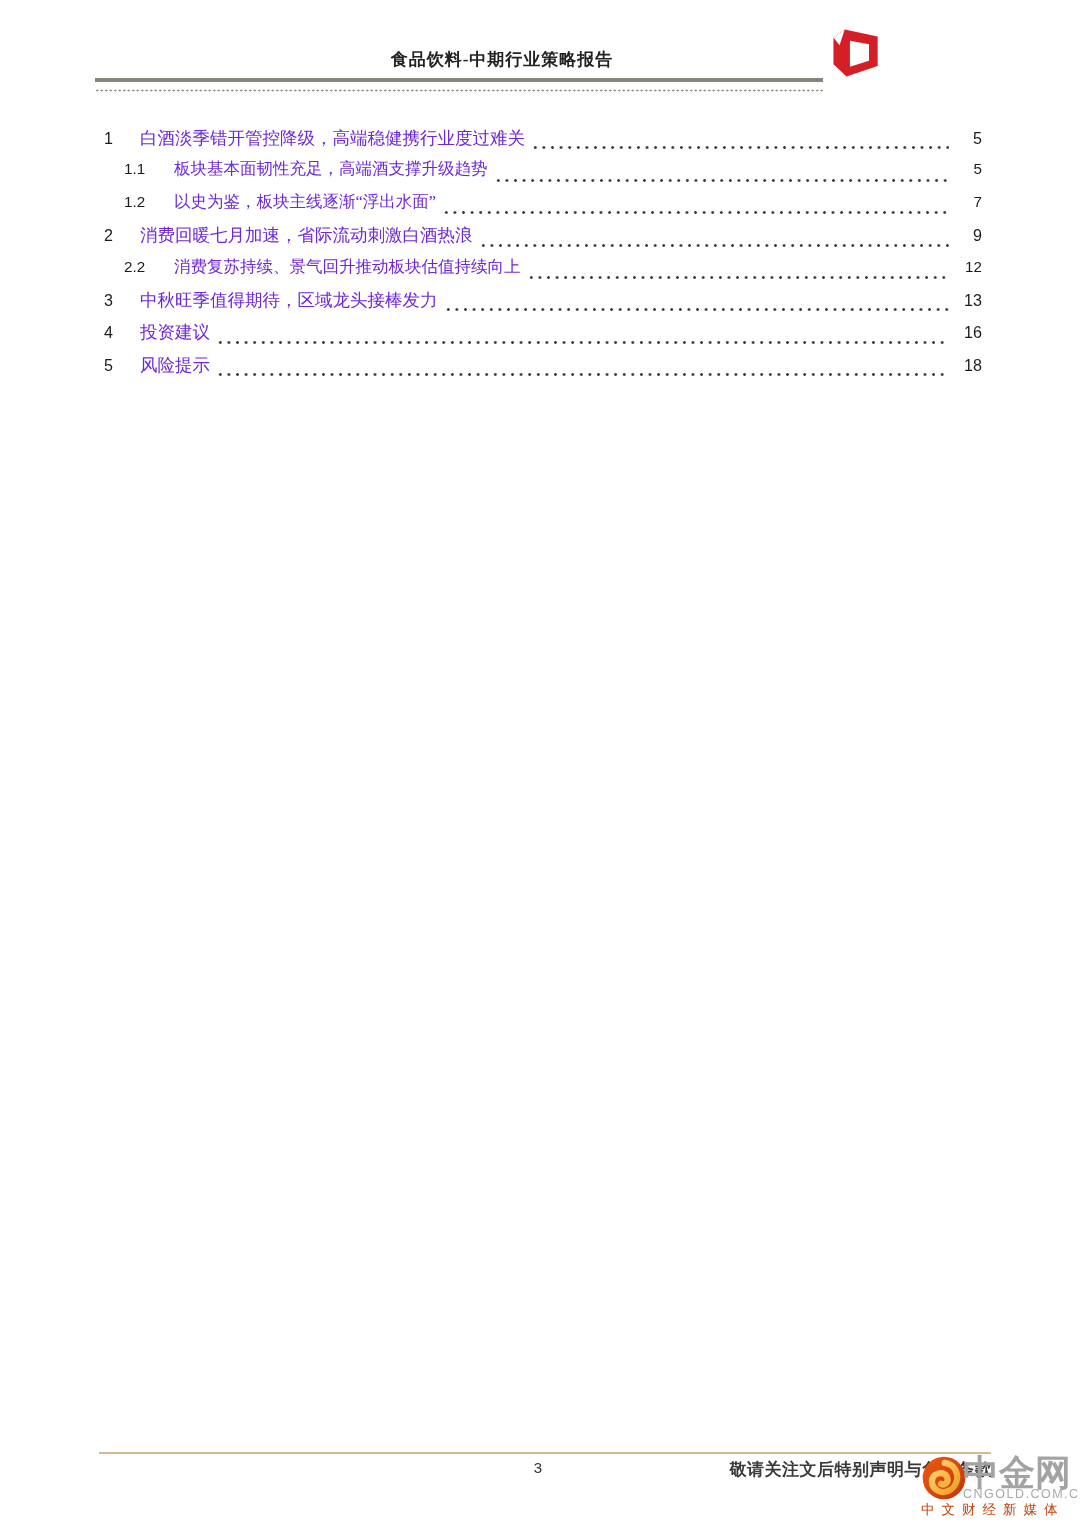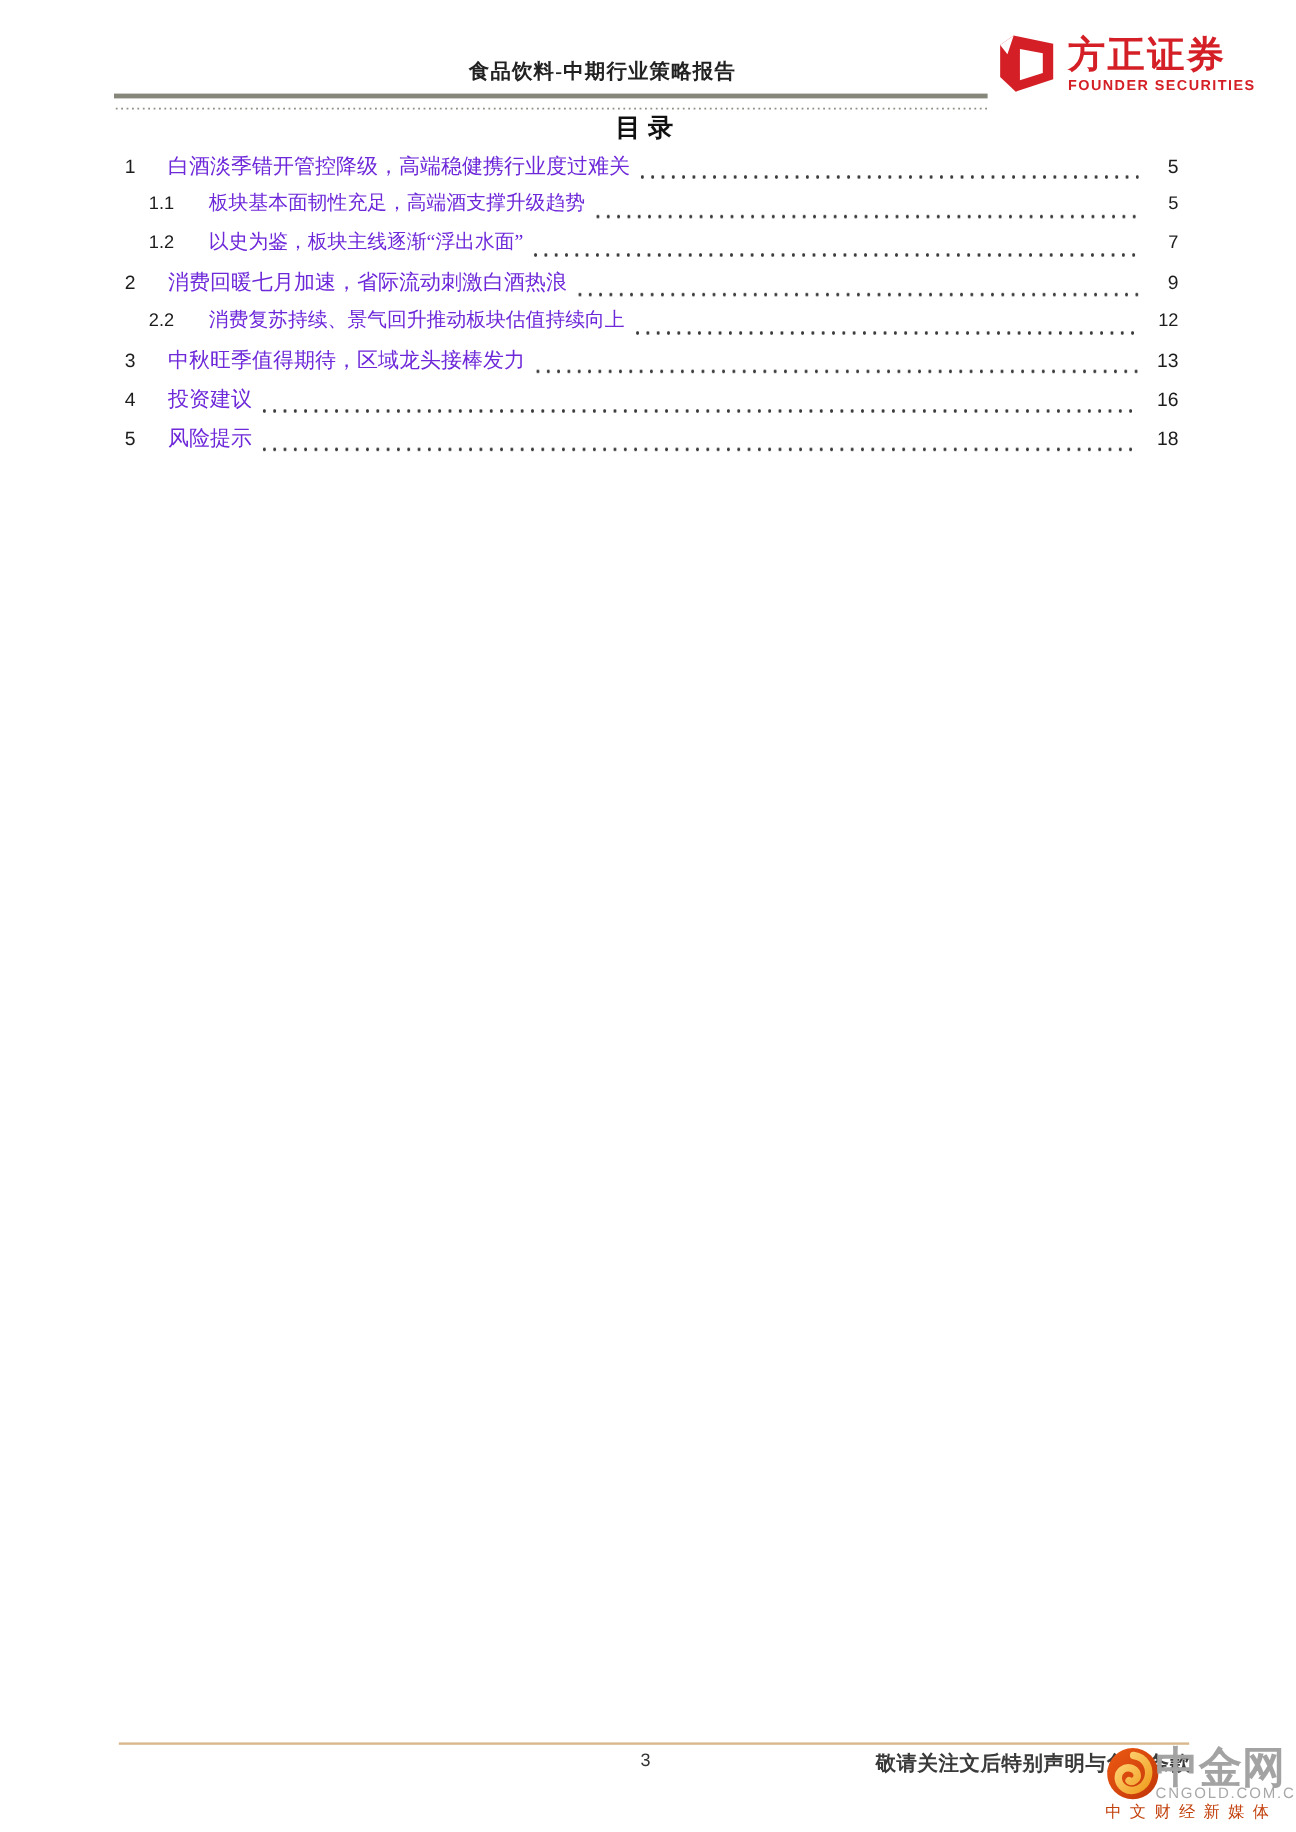--- a/index.html
+++ b/index.html
@@ -110,30 +110,25 @@
   <div class="report-type">食品饮料-中期行业策略报告</div>
 
   <div class="brand">
     <span class="brand-icon">
       <svg viewBox="0 0 60 60" width="52" height="52" aria-hidden="true">
         <path d="M17 3 L55 11 L55 45 L19 57 L4 43 L4 12 Z" fill="#d51f26"></path>
         <path d="M23 16 L45 20 L45 39 L23 46 Z" fill="#ffffff"></path>
         <path d="M17 3 L11 21 L4 12 Z" fill="#ffffff"></path>
       </svg>
     </span>
-    <span class="brand-text">
-      <span class="brand-cn">方正证券</span>
-      <span class="brand-en">FOUNDER SECURITIES</span>
-    </span>
   </div>
 
   <div class="rule-thick"></div>
   <div class="rule-dotted"></div>
 
-  <h1 class="toc-title">目录</h1>
 
   <nav class="toc" id="toc">
     <div class="toc-row level-1">
       <span class="toc-num">1</span>
       <span class="toc-label">白酒淡季错开管控降级，高端稳健携行业度过难关</span>
       <span class="toc-dots"></span>
       <span class="toc-page">5</span>
     </div>
 
     <div class="toc-row level-2">

